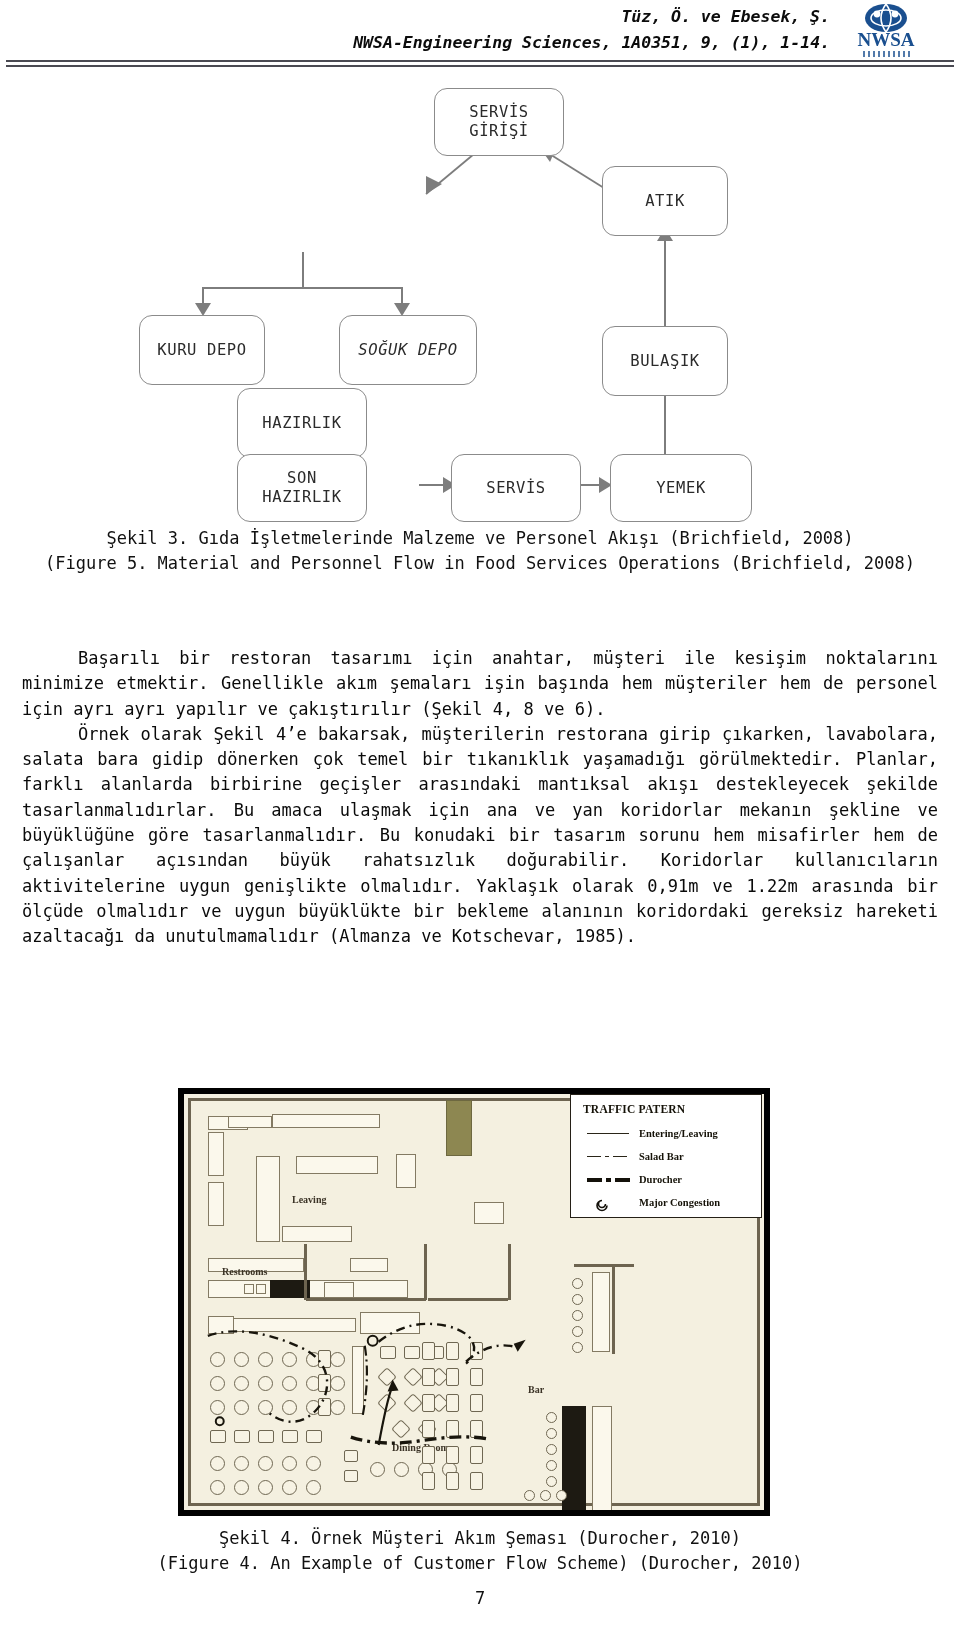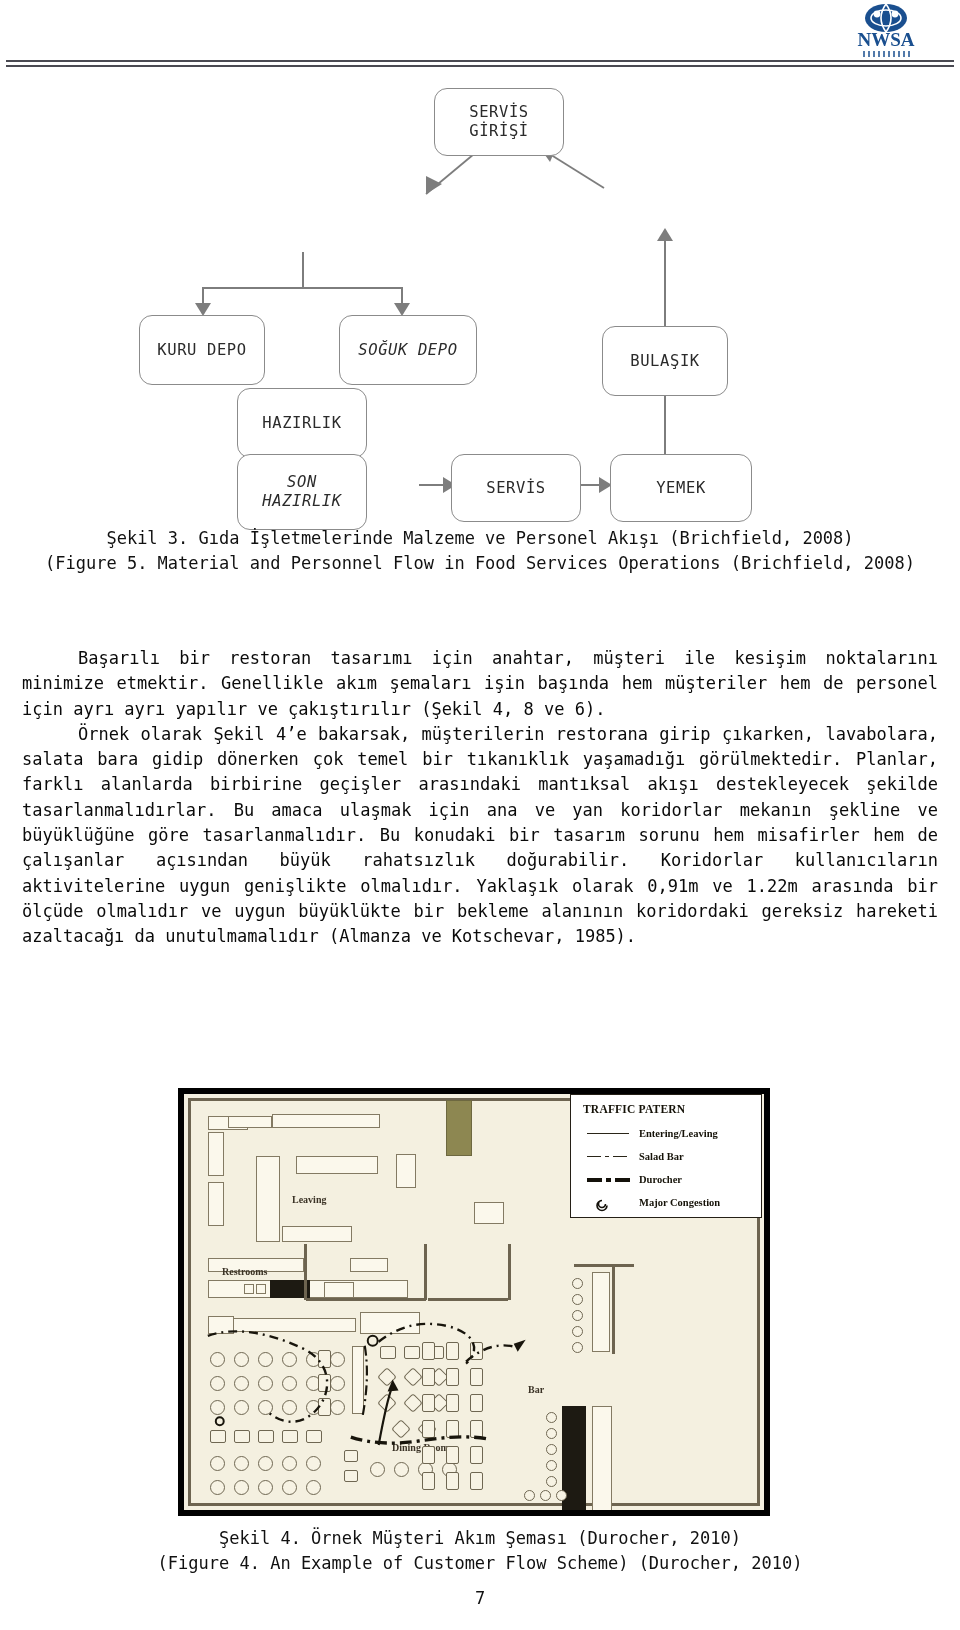--- a/index.html
+++ b/index.html
@@ -216,20 +216,24 @@
     text-align: center;
     font-family: "DejaVu Sans Mono", "Liberation Mono", monospace;
     font-size: 17px;
     color: #111;
   }
 </style>
 </head>
 <body>
 
 <div id="header">
+  <div id="header-text">
+    <div>Tüz, Ö. ve Ebesek, Ş.</div>
+    <div>NWSA-Engineering Sciences, 1A0351, 9, (1), 1-14.</div>
+  </div>
   <div id="header-logo">
     <svg viewBox="0 0 92 56" width="92" height="56">
       <ellipse cx="46" cy="16" rx="21" ry="14" fill="#1a4f8f"></ellipse>
       <path d="M31 16 a15 8 0 0 1 30 0 a15 8 0 0 1 -30 0" fill="none" stroke="#ffffff" stroke-width="1.6"></path>
       <path d="M46 2 Q36 16 46 30 Q56 16 46 2" fill="none" stroke="#ffffff" stroke-width="1.6"></path>
       <circle cx="37" cy="12" r="3.4" fill="#ffffff"></circle>
       <circle cx="55" cy="12" r="3.4" fill="#ffffff"></circle>
       <text x="46" y="44" font-family="Liberation Serif, serif" font-size="19" font-weight="bold" fill="#1a4f8f" text-anchor="middle">NWSA</text>
       <g stroke="#1a4f8f" stroke-width="1.5">
         <line x1="24" y1="49" x2="24" y2="55"></line>
@@ -277,30 +281,31 @@
     <line x1="604" y1="116" x2="540" y2="76" stroke="#7d7d7d" stroke-width="1.8"></line>
     <polygon points="540,76 556,76 550,90" fill="#7d7d7d"></polygon>
     <line x1="474" y1="82" x2="426" y2="122" stroke="#7d7d7d" stroke-width="1.8"></line>
     <polygon points="426,122 426,104 442,112" fill="#7d7d7d"></polygon>
   </svg>
 
   <div class="node" style="left:434px; top:16px; width:130px; height:68px; white-space:pre-line;">SERVİS
 GİRİŞİ</div>
 
 
+  <div class="node" style="left:602px; top:94px; width:126px; height:70px;">ATIK</div>
 
   <div class="node" style="left:139px; top:243px; width:126px; height:70px;">KURU DEPO</div>
 
   <div class="node" style="left:339px; top:243px; width:138px; height:70px;font-style:italic;">SOĞUK DEPO</div>
 
   <div class="node" style="left:602px; top:254px; width:126px; height:70px;">BULAŞIK</div>
 
   <div class="node" style="left:237px; top:316px; width:130px; height:70px;">HAZIRLIK</div>
 
-  <div class="node" style="left:237px; top:382px; width:182px; height:76px; white-space:pre-line; width:130px;font-style:italic;">SON
+  <div class="node" style="left:237px; top:382px; width:182px; height:68px; white-space:pre-line; width:130px;">SON
 HAZIRLIK</div>
 
   <div class="node" style="left:451px; top:382px; width:130px; height:68px;">SERVİS</div>
 
   <div class="node" style="left:610px; top:382px; width:142px; height:68px;">YEMEK</div>
 </div>
 
 <div class="caption" id="cap3">
   <div>Şekil 3. Gıda İşletmelerinde Malzeme ve Personel Akışı (Brichfield, 2008)</div>
   <div>(Figure 5. Material and Personnel Flow in Food Services Operations (Brichfield, 2008)</div>

